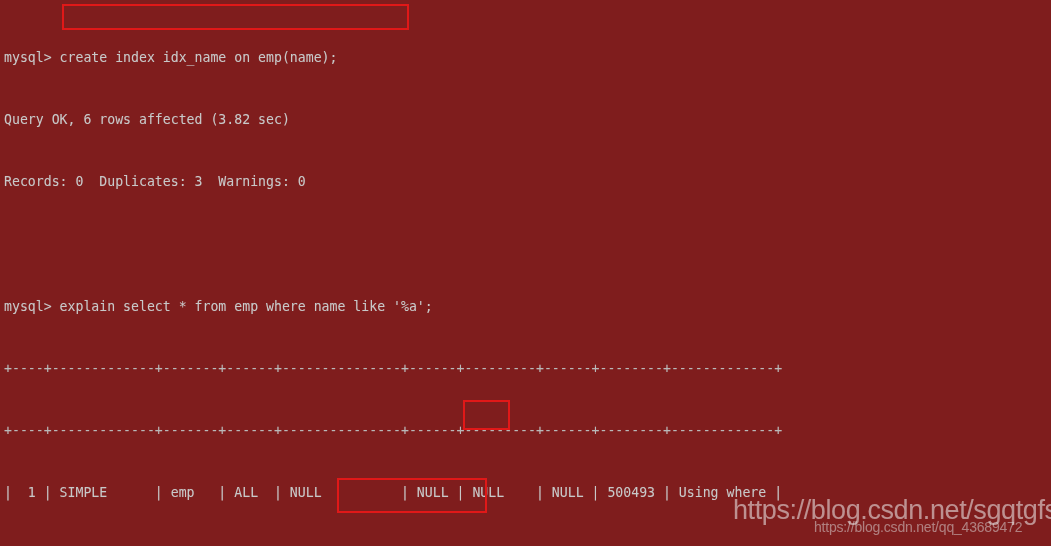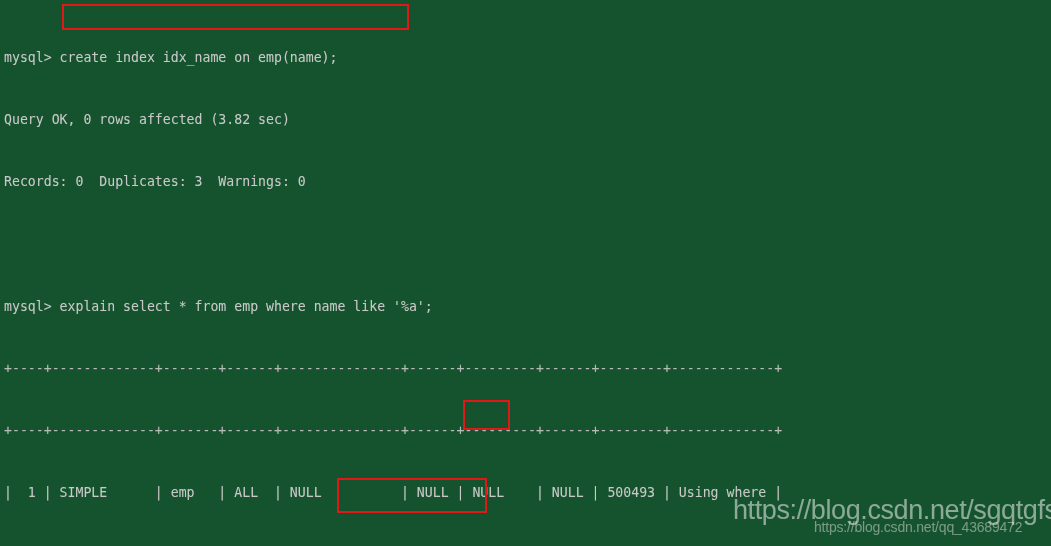--- a/index.html
+++ b/index.html
@@ -4,21 +4,21 @@
 <style>
   html, body {
     margin: 0;
     padding: 0;
     background: #000000;
   }
   #terminal {
     position: relative;
     width: 1051px;
     height: 546px;
-    background: #14532d;
+    background: #7f1d1d;
     overflow: hidden;
     font-family: "DejaVu Sans Mono", "Liberation Mono", monospace;
     font-size: 13.2px;
     line-height: 20.75px;
     letter-spacing: 0px;
     color: #cfcfcf;
     text-decoration: underline;
   }
   #lines {
     position: absolute;
@@ -64,21 +64,21 @@
     color: rgba(225,225,225,0.5);
   }
 </style>
 </head>
 <body>
 
 <div id="terminal">
 
   <div id="lines">
     <div class="line">mysql&gt; create index idx_name on emp(name);</div>
-    <div class="line">Query OK, 0 rows affected (3.82 sec)</div>
+    <div class="line">Query OK, 6 rows affected (3.82 sec)</div>
     <div class="line">Records: 0  Duplicates: 3  Warnings: 0</div>
     <div class="line blank"></div>
     <div class="line">mysql&gt; explain select * from emp where name like '%a';</div>
     <div class="line rule">+----+-------------+-------+------+---------------+------+---------+------+--------+-------------+</div>
     <div class="line rule">+----+-------------+-------+------+---------------+------+---------+------+--------+-------------+</div>
     <div class="line">|  1 | SIMPLE      | emp   | ALL  | NULL          | NULL | NULL    | NULL | 500493 | Using where |</div>
     
     
     
     

